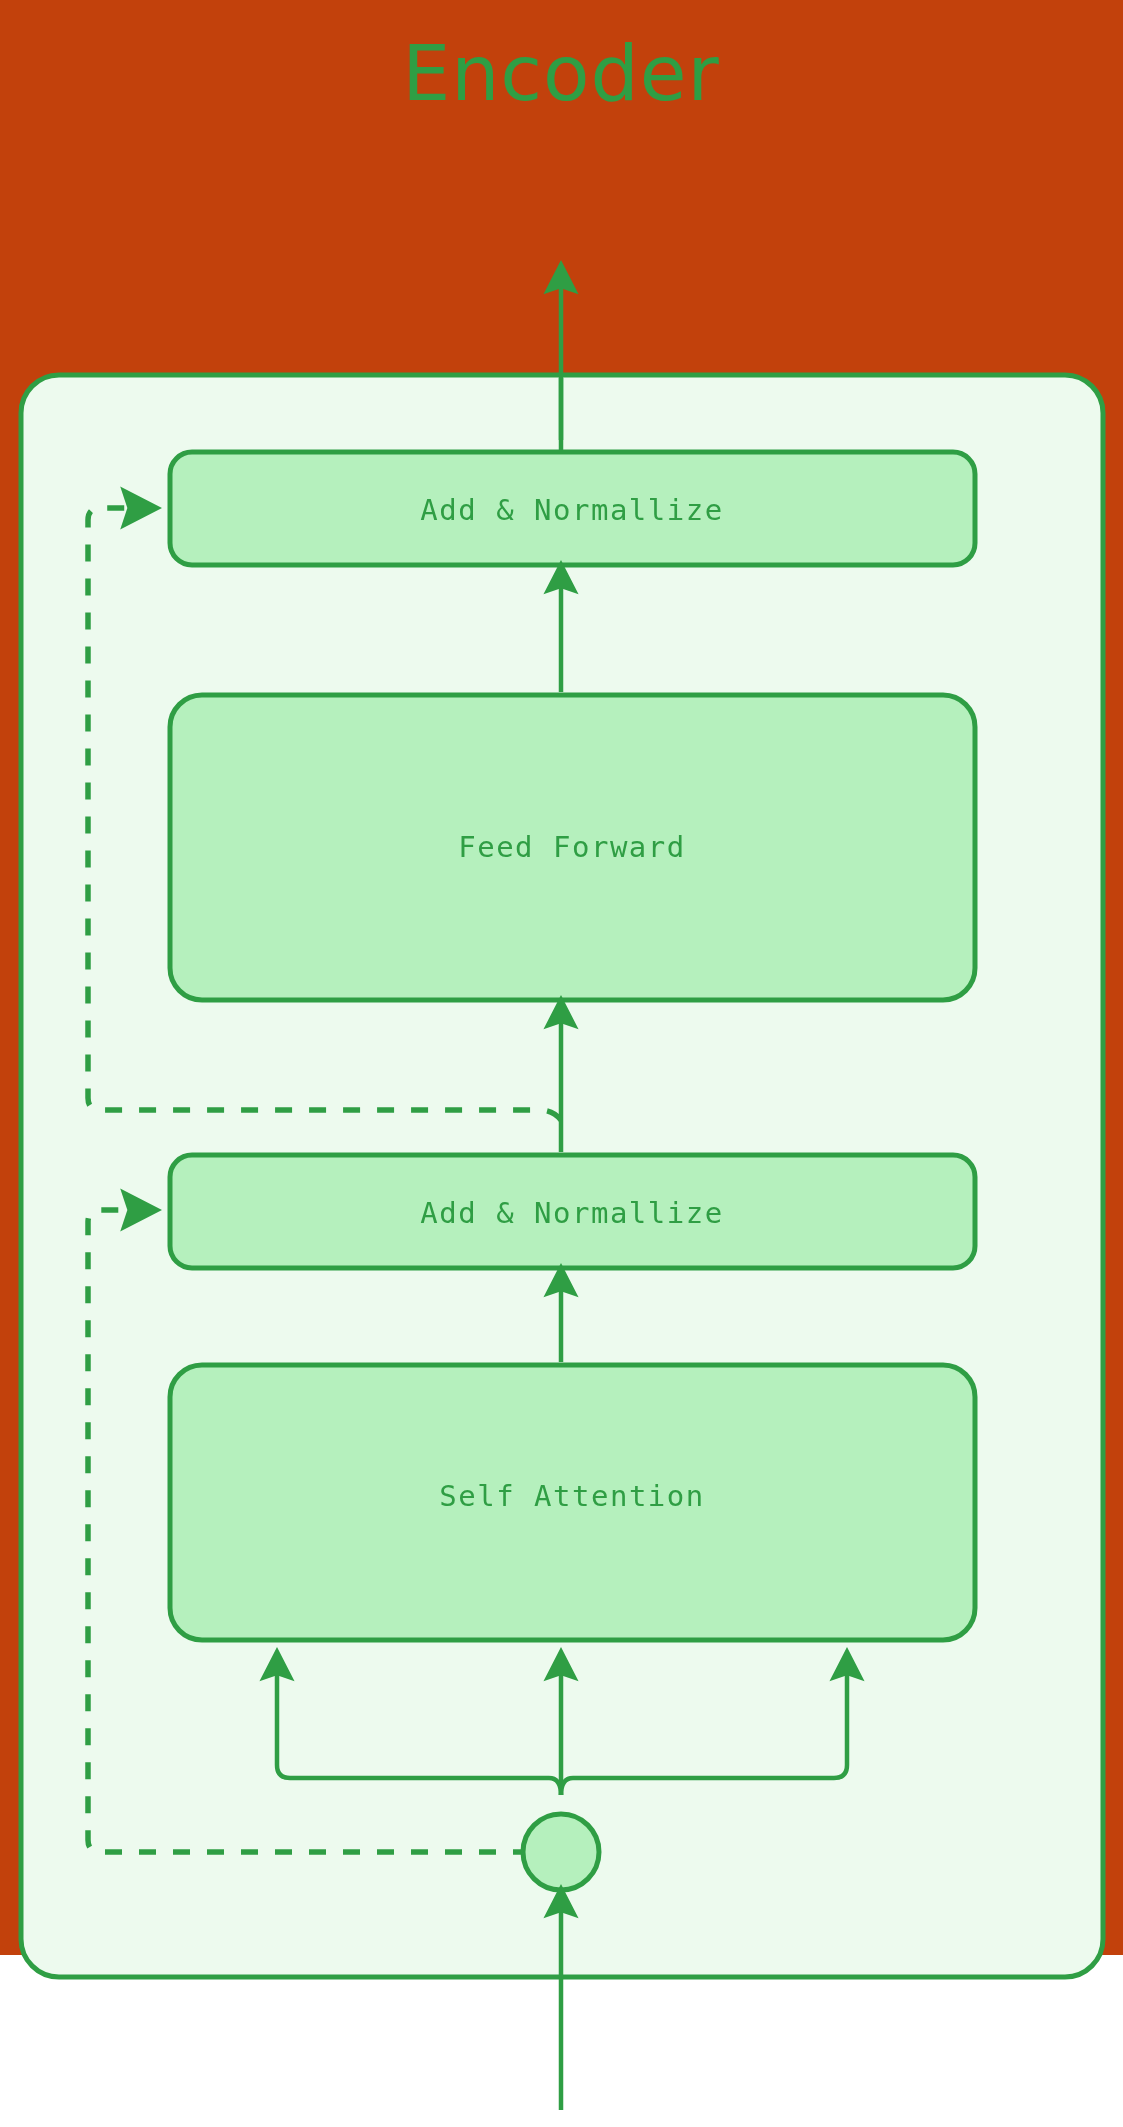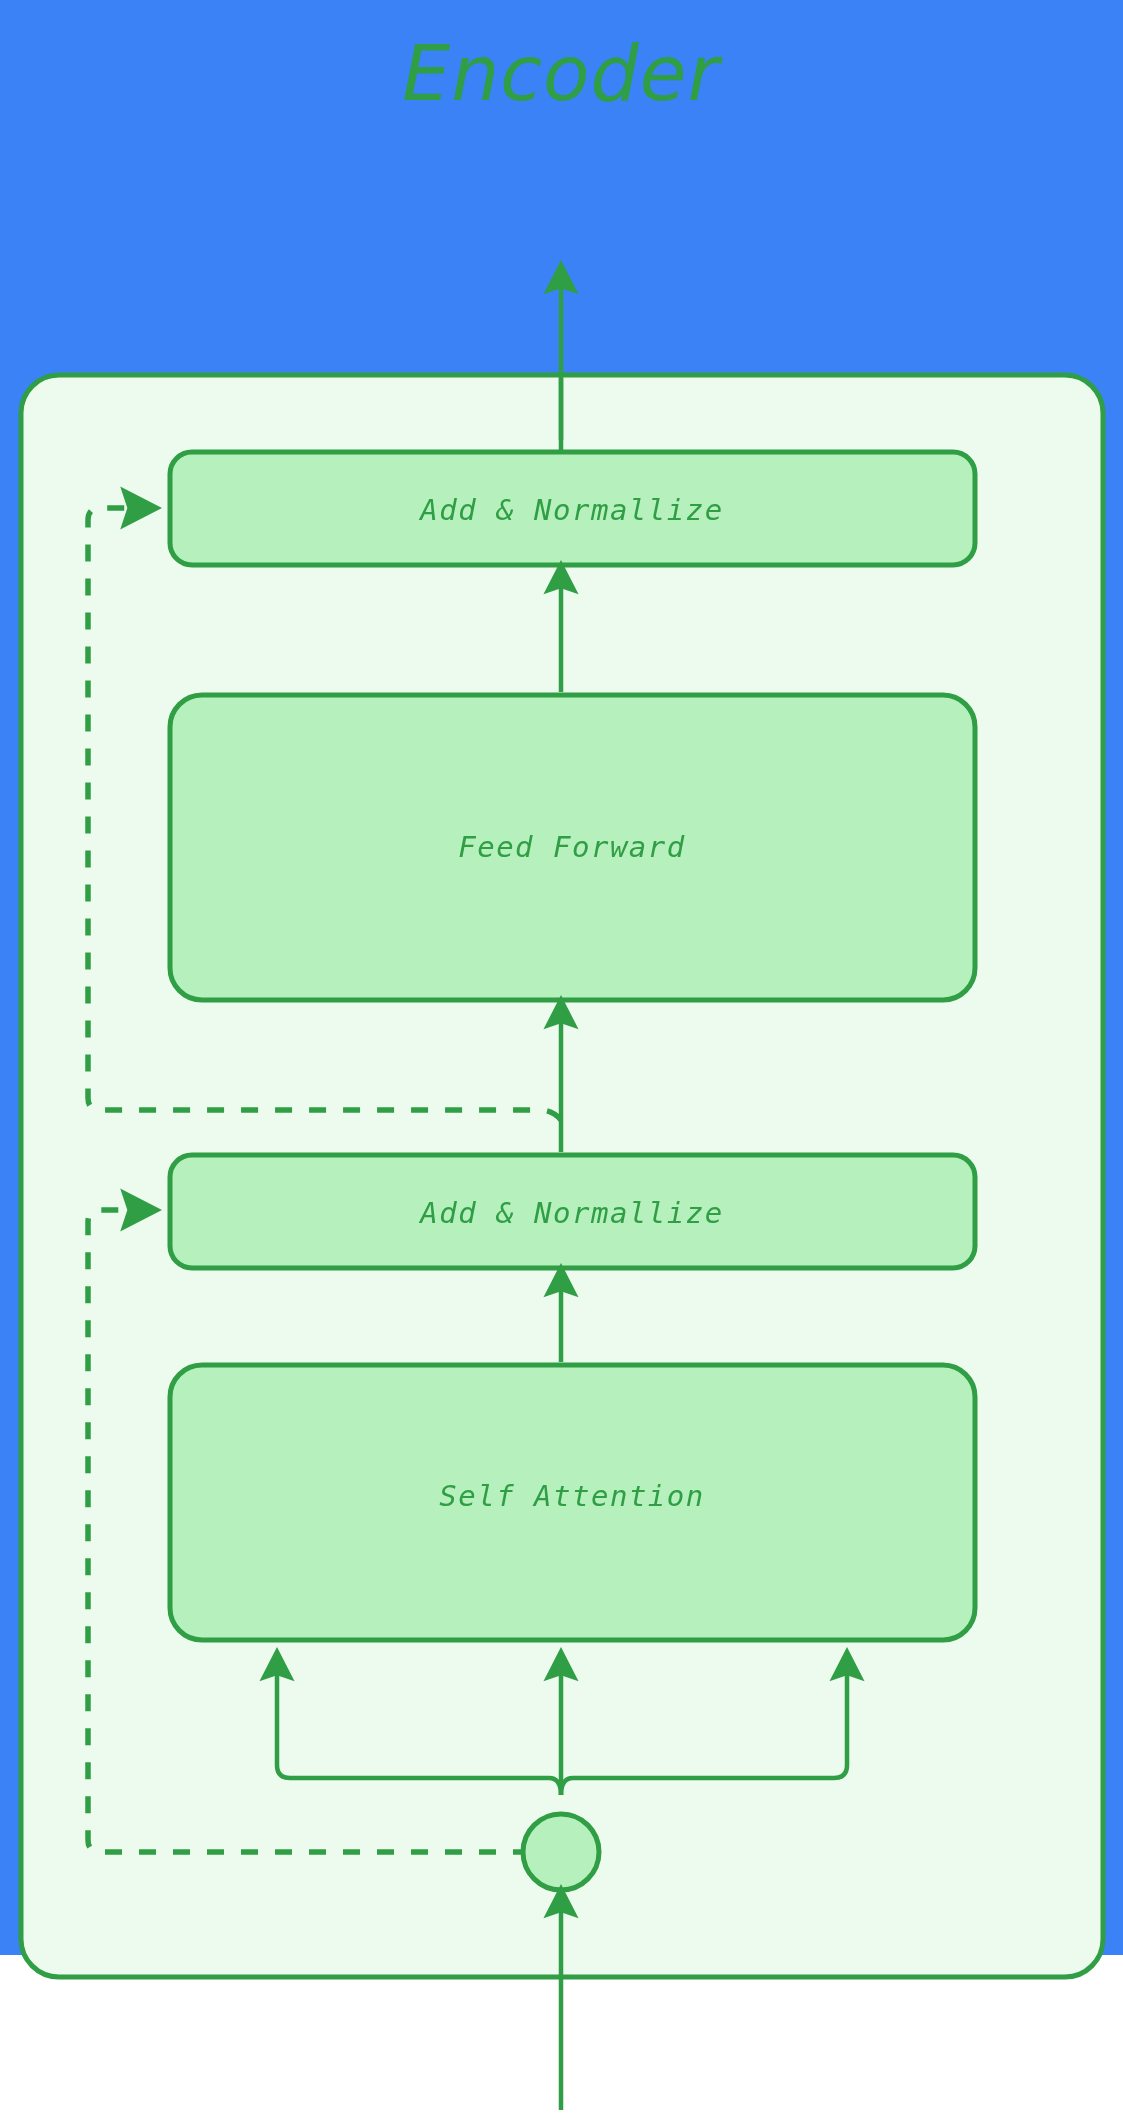--- a/index.html
+++ b/index.html
@@ -11,22 +11,21 @@
   body {
     width: 1123px;
     height: 2127px;
     font-family: "DejaVu Sans", sans-serif;
     overflow: hidden;
   }
   #diagram-root {
     position: relative;
     width: 1123px;
     height: 1955px;
-    background: #3b82f6;
-    font-style: italic;
+    background: #c2410c;
   }
   svg#diagram-svg {
     position: absolute;
     top: 0;
     left: 0;
     width: 1123px;
     height: 2127px;
     display: block;
   }
   .title-text {

